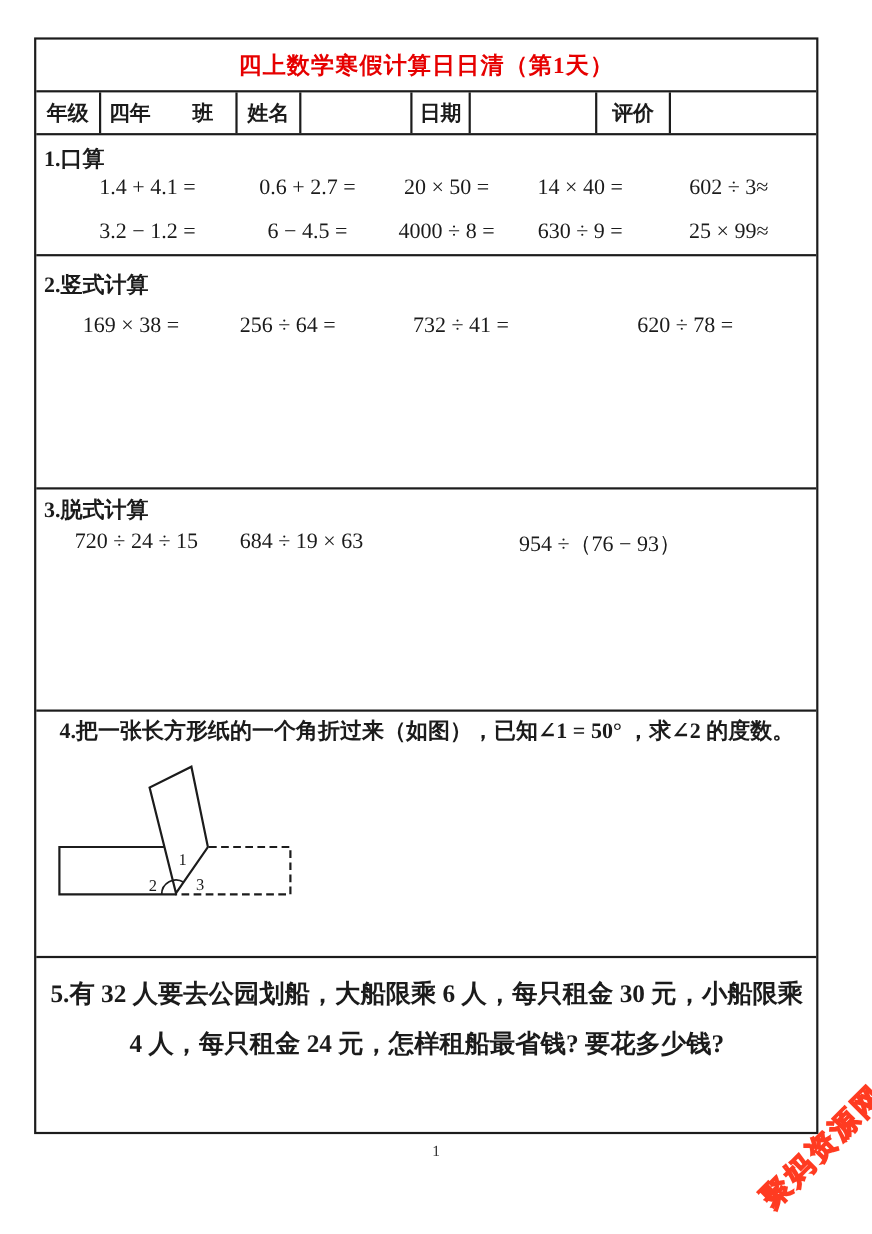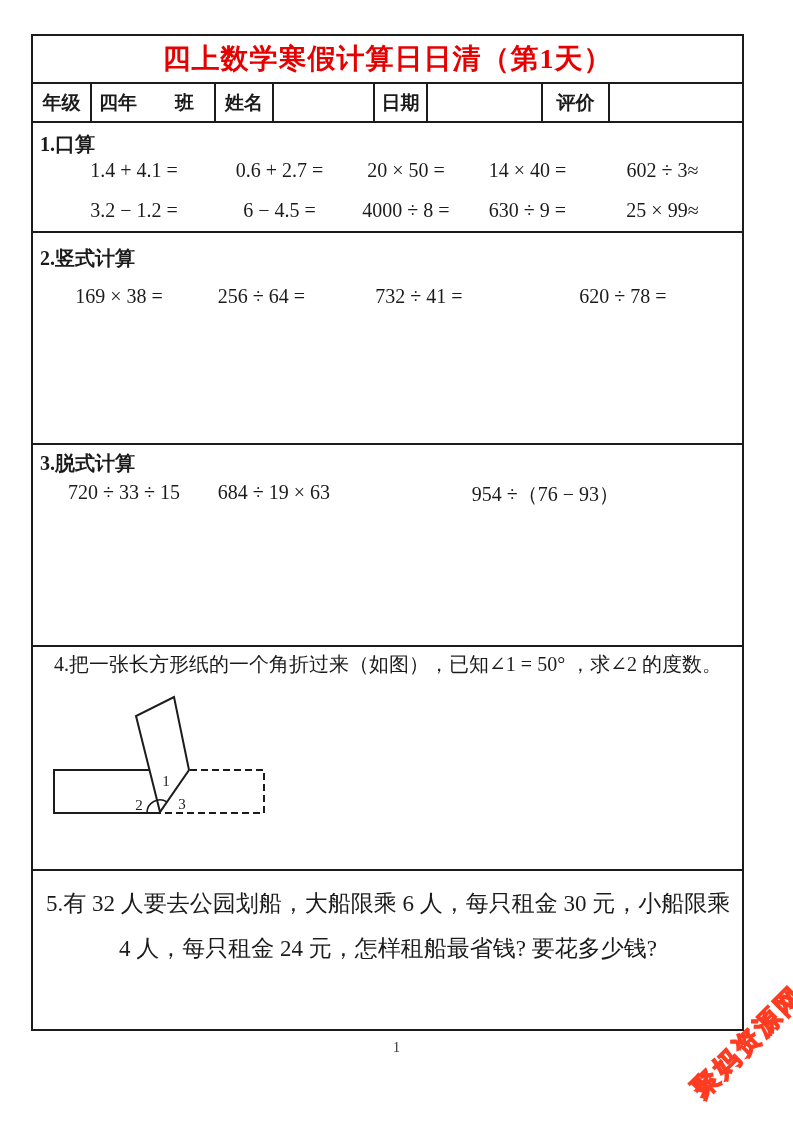--- a/index.html
+++ b/index.html
@@ -11,21 +11,21 @@
   .sheet-table{
     position:absolute;left:31px;top:34px;width:713px;height:997px;
     border:2px solid #1c1c1c;box-sizing:border-box;background:#fff;
     display:flex;flex-direction:column;
   }
   .t-row{box-sizing:border-box;border-bottom:2px solid #1c1c1c;position:relative;}
   .t-row:last-child{border-bottom:none;flex:1;}
   
   .title-row{height:48px;display:flex;align-items:center;justify-content:center;}
   .sheet-title{
-    font-size:28px;font-weight:bold;color:#e60000;letter-spacing:1px;white-space:nowrap;
+    font-size:21px;font-weight:bold;color:#e60000;letter-spacing:1px;white-space:nowrap;
   }
   
   .info-row{height:39px;display:flex;}
   .info-cell{
     box-sizing:border-box;border-right:2px solid #1c1c1c;
     display:flex;align-items:center;font-size:19px;font-weight:bold;white-space:pre;
     overflow:hidden;
   }
   .info-cell.center{justify-content:center;}
   .info-cell.pad{padding-left:7px;}
@@ -40,21 +40,21 @@
             font-size:20px;white-space:nowrap;}
   .expr{white-space:nowrap;}
   .s1{height:110px;}
   .s1 .row1{top:36px;grid-template-columns:170px 121px 132px 111px auto;}
   .s1 .row2{top:76px;grid-template-columns:170px 121px 132px 111px auto;}
   .s2{height:212px;}
   .s2 .probs{top:52px;grid-template-columns:140px 145px 170px auto;}
   .s3{height:202px;}
   .s3 .probs{top:36px;grid-template-columns:150px 150px auto;}
   .s4{height:224px;}
-  .q-text{position:absolute;left:7px;right:6px;font-size:20px;font-weight:400;
+  .q-text{position:absolute;left:7px;right:6px;font-size:20px;font-weight:700;
           white-space:nowrap;}
   .s4 .q-text{top:4px;}
   .fold-fig{position:absolute;left:9px;top:42px;}
   .s5 .q-text{top:10px;font-size:23px;line-height:45px;white-space:normal;}
   
   .fig-solid{fill:none;stroke:#1c1c1c;stroke-width:2;}
   .fig-dash{fill:none;stroke:#1c1c1c;stroke-width:2;stroke-dasharray:7 4;}
   .fig-flap{fill:#ffffff;stroke:#1c1c1c;stroke-width:2;}
   .fig-arc{fill:none;stroke:#1c1c1c;stroke-width:1.6;}
   .fig-label{font-size:15px;font-family:"Liberation Serif","DejaVu Serif",serif;fill:#1b1b1b;}
@@ -113,21 +113,21 @@
       <span class="expr">169 × 38 =</span>
       <span class="expr">256 ÷ 64 =</span>
       <span class="expr">732 ÷ 41 =</span>
       <span class="expr">620 ÷ 78 =</span>
     </div>
   </div>
 
   <div class="t-row sec s3">
     <div class="sec-title" style="top:5px">3.脱式计算</div>
     <div class="expr-row probs">
-      <span class="expr">720 ÷ 33 ÷ 15</span>
+      <span class="expr">720 ÷ 24 ÷ 15</span>
       <span class="expr">684 ÷ 19 × 63</span>
       <span class="expr">954 ÷（76 − 93）</span>
     </div>
   </div>
 
   <div class="t-row sec s4">
     <div class="q-text">4.把一张长方形纸的一个角折过来（如图），已知∠1 = 50° ，求∠2 的度数。</div>
     <svg class="fold-fig" width="235" height="135" viewBox="0 0 235 135">
 
       <path class="fig-dash" d="M148,81 H222 V124 H118"></path>

